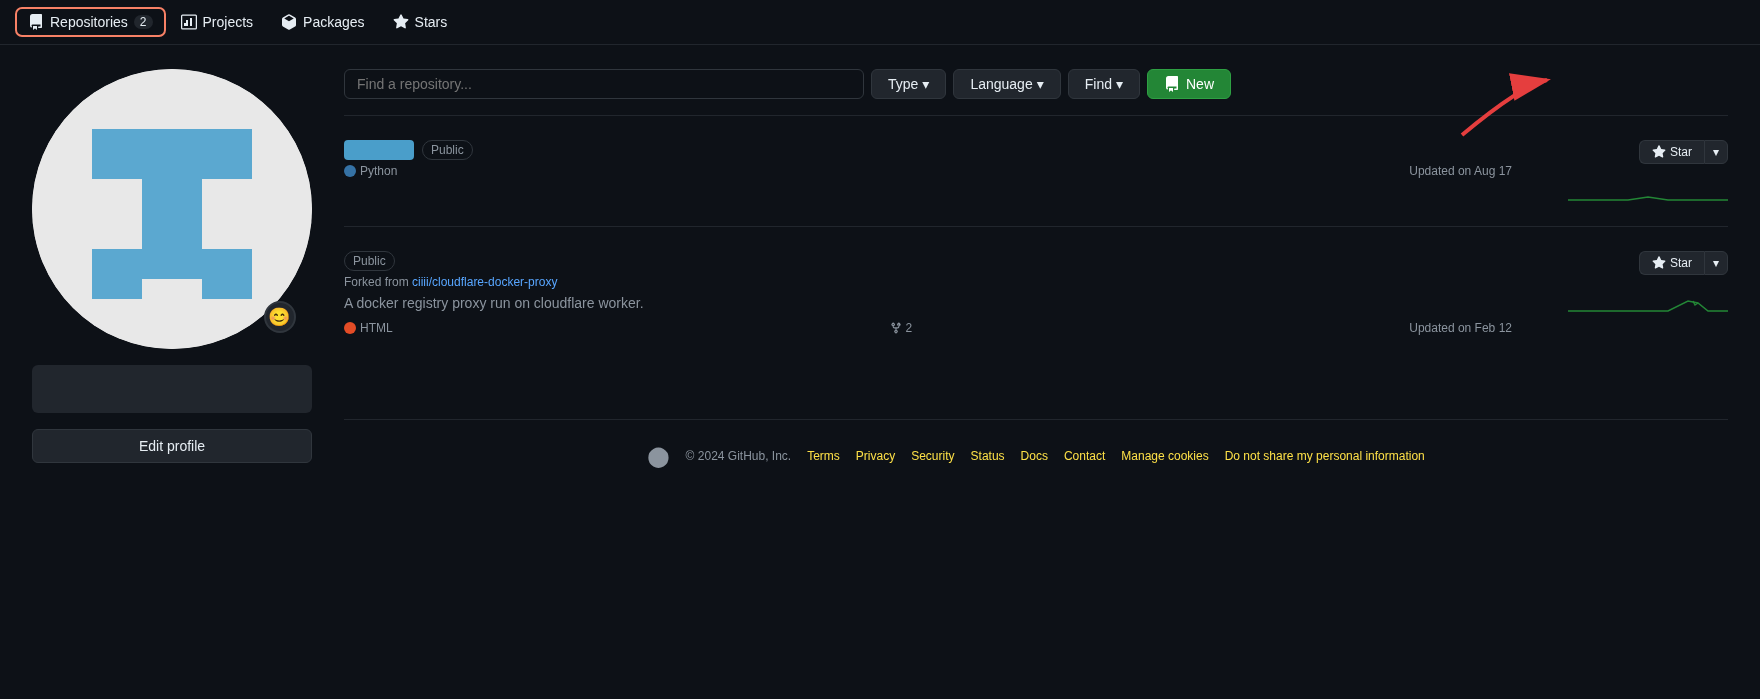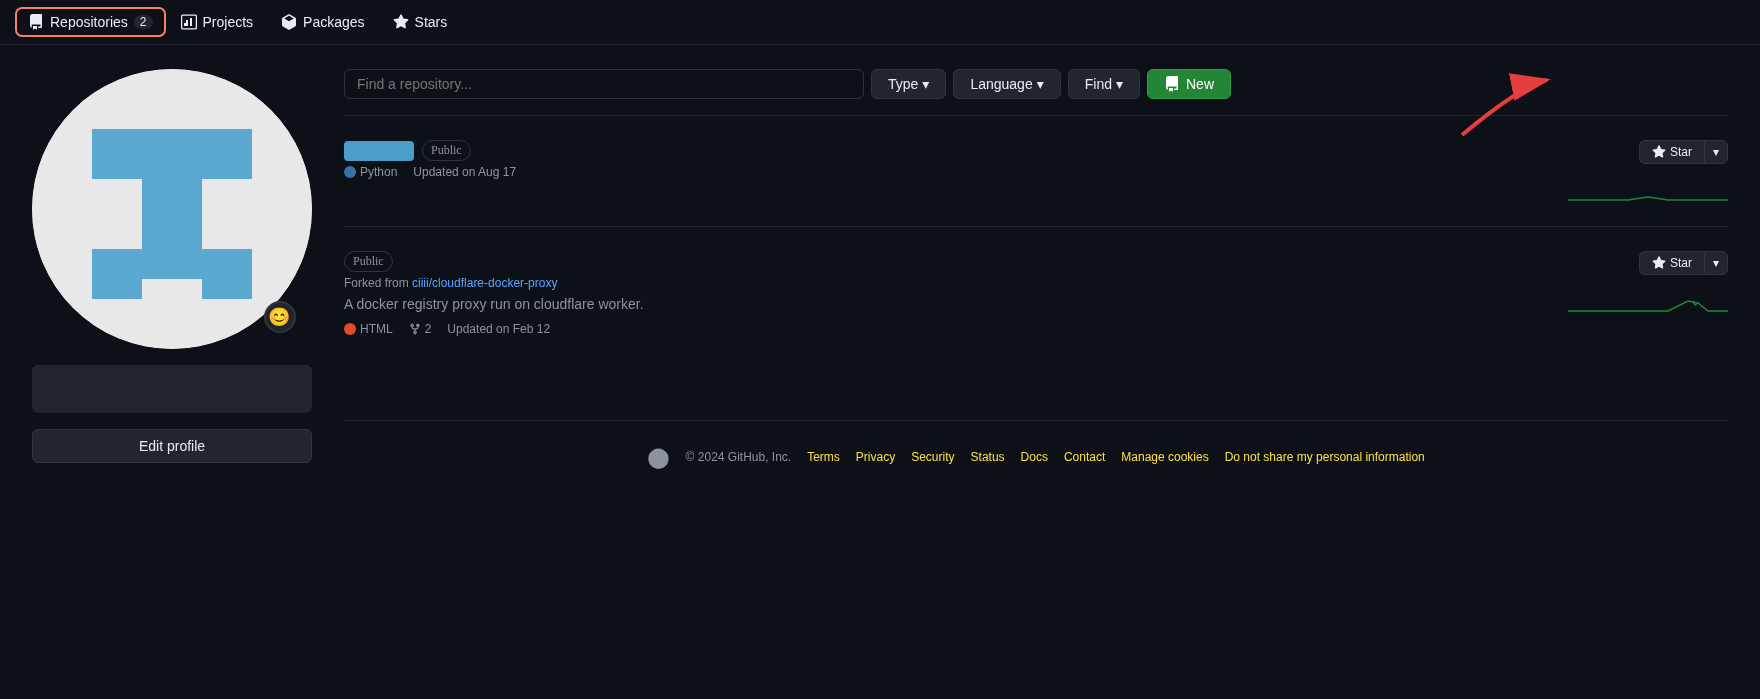--- a/index.html
+++ b/index.html
@@ -179,21 +179,20 @@
       align-items: flex-end;
       gap: 8px;
       min-width: 200px;
       justify-content: center;
     }
     .repo-name-row {
       display: flex;
       align-items: center;
       gap: 8px;
       margin-bottom: 4px;
-      font-family: Liberation Serif, serif;
     }
     .repo-name {
       color: #58a6ff;
       font-size: 20px;
       font-weight: 600;
       cursor: pointer;
       text-decoration: none;
     }
     .repo-badge {
       border: 1px solid #30363d;
@@ -216,20 +215,21 @@
       color: #8b949e;
       font-size: 14px;
       margin-bottom: 10px;
     }
     .repo-meta {
       display: flex;
       align-items: center;
       gap: 16px;
       font-size: 12px;
       color: #8b949e;
+      justify-content: space-between;
     }
     .lang-dot {
       width: 12px;
       height: 12px;
       border-radius: 50%;
       display: inline-block;
       margin-right: 4px;
     }
     .lang-item {
       display: flex;

